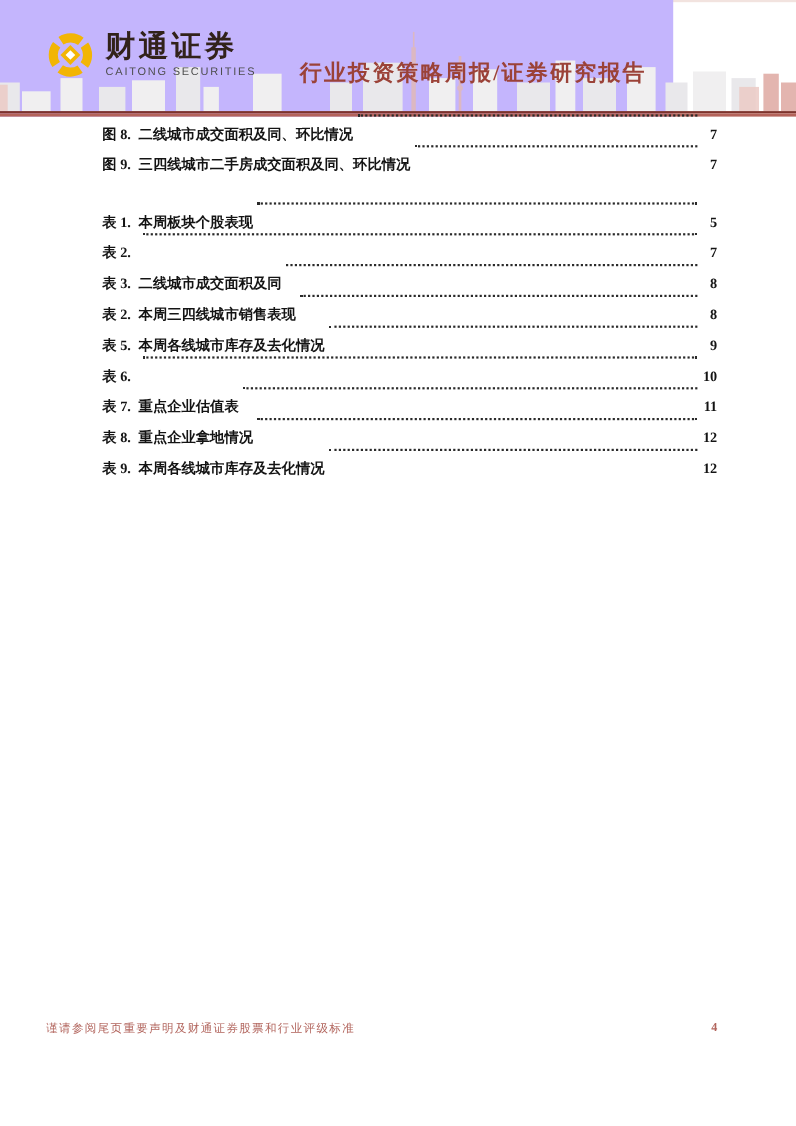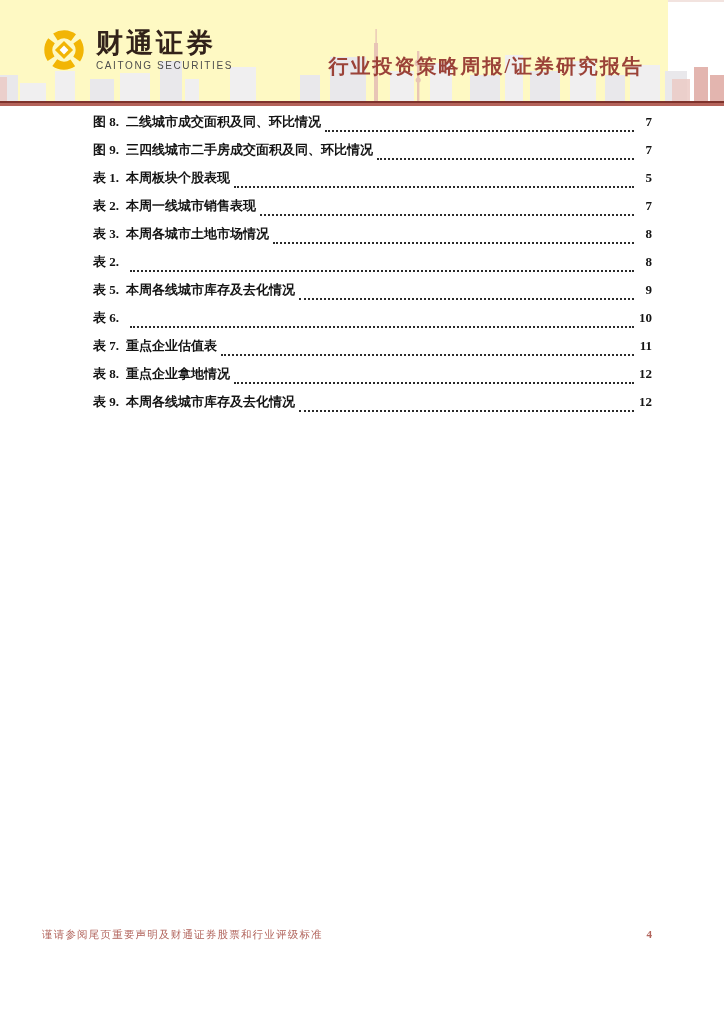--- a/index.html
+++ b/index.html
@@ -4,21 +4,21 @@
 <style>
   html,body{margin:0;padding:0;}
   body{
     width:724px;height:1024px;background:#ffffff;overflow:hidden;position:relative;
     font-family:"Liberation Serif","DejaVu Serif",serif;
   }
   .page{position:absolute;inset:0;background:#fff;}
   .top-hairline{position:absolute;top:0;left:0;width:724px;height:2px;background:#f2e3df;}
 
   
-  header{position:absolute;top:0;left:0;width:668px;height:106px;background:#fef9c3;}
+  header{position:absolute;top:0;left:0;width:612px;height:106px;background:#c4b5fd;}
   .skyline{position:absolute;left:0;top:21px;width:724px;height:80px;display:block;}
   .logo{position:absolute;left:42px;top:28px;display:flex;align-items:center;gap:10px;}
   .coin{display:block;width:44px;height:44px;}
   .brand-cn{
     font-size:27px;font-weight:bold;color:#32221a;letter-spacing:3px;line-height:1.05;
     font-family:"DejaVu Serif","Liberation Serif",serif;
   }
   .brand-en{
     font-size:10px;color:#4d4d4d;letter-spacing:1.6px;margin-top:2px;
     font-family:"Liberation Sans","DejaVu Sans",sans-serif;
@@ -26,23 +26,23 @@
   .report-type{
     position:absolute;right:24px;top:53px;
     font-size:20px;font-weight:bold;color:#9b4238;letter-spacing:2px;white-space:nowrap;
   }
   .divider{position:absolute;top:101px;left:0;width:724px;height:0;
     border-top:2px solid #7e332c;border-bottom:3px solid #b4635a;}
 
   
   .toc{position:absolute;left:93px;top:108px;width:559px;color:#141414;}
   .toc-group{display:block;}
-  .toc-group + .toc-group{margin-top:0;}
+  .toc-group + .toc-group{margin-top:24px;}
   .toc-row{
-    display:flex;align-items:flex-end;height:28px;line-height:28px;
+    display:flex;align-items:flex-start;height:28px;line-height:28px;
     font-size:13px;font-weight:bold;color:#141414;cursor:pointer;
   }
   .toc-label{white-space:nowrap;margin-right:7px;}
   .toc-title{white-space:nowrap;}
   .toc-dots{flex:1;border-bottom:2px dotted #2a2a2a;margin:0 4px;transform:translateY(-4px);min-width:20px;}
   .toc-page{white-space:nowrap;text-align:right;min-width:14px;}
 
   
   footer{position:absolute;left:0;top:0;width:724px;height:880px;pointer-events:none;}
   .disclaimer{
@@ -135,32 +135,32 @@
       </section>
     <section id="toc-tables" class="toc-group">
         <div class="toc-row">
           <span class="toc-label">表 1.</span>
           <span class="toc-title">本周板块个股表现</span>
           <span class="toc-dots"></span>
           <span class="toc-page">5</span>
         </div>
         <div class="toc-row">
           <span class="toc-label">表 2.</span>
-          <span class="toc-title">本周一线城市销售表现</span>
           <span class="toc-dots"></span>
           <span class="toc-page">7</span>
         </div>
         <div class="toc-row">
           <span class="toc-label">表 3.</span>
-          <span class="toc-title">本周各城市土地市场情况</span>
+          <span class="toc-title">二线城市成交面积及同</span>
           <span class="toc-dots"></span>
           <span class="toc-page">8</span>
         </div>
         <div class="toc-row">
           <span class="toc-label">表 2.</span>
+          <span class="toc-title">本周三四线城市销售表现</span>
           <span class="toc-dots"></span>
           <span class="toc-page">8</span>
         </div>
         <div class="toc-row">
           <span class="toc-label">表 5.</span>
           <span class="toc-title">本周各线城市库存及去化情况</span>
           <span class="toc-dots"></span>
           <span class="toc-page">9</span>
         </div>
         <div class="toc-row">

